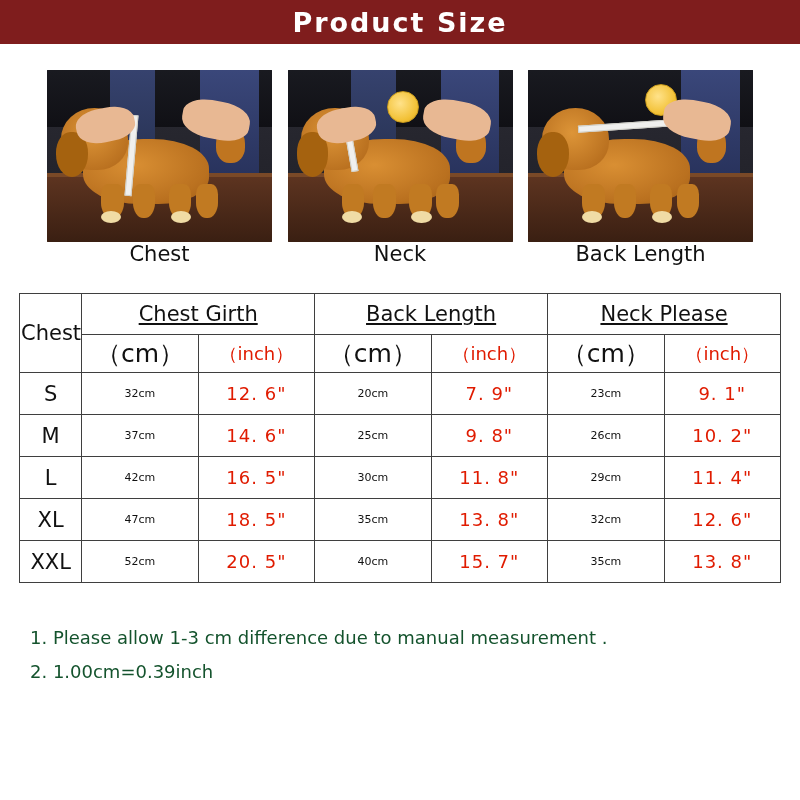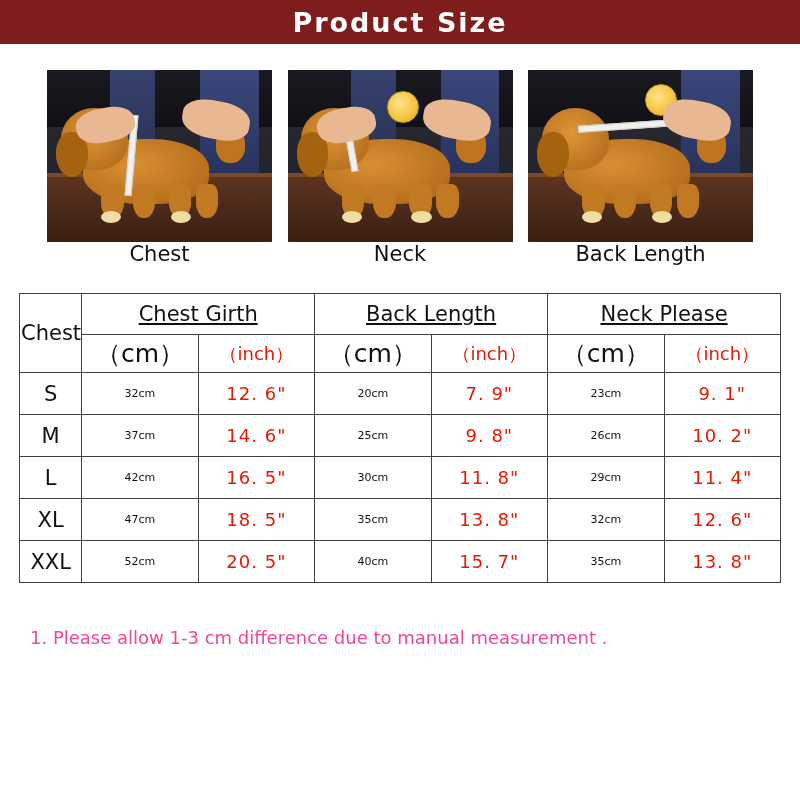--- a/index.html
+++ b/index.html
@@ -232,21 +232,21 @@
     font-size: 18px;
     color: #e01b00;
     letter-spacing: 1px;
   }
   .col-size { width: 62px; }
   .col-val { width: 116px; }
 
   
   .notes {
     margin: 38px 0 0 30px;
-    color: #ec4899;
+    color: #14532d;
     font-size: 18px;
     line-height: 34px;
     font-family: "DejaVu Sans", sans-serif;
   }
 </style>
 </head>
 <body>
 
 <div class="page">
 
@@ -404,15 +404,16 @@
           <td class="cell-in">15. 7"</td>
           <td class="cell-cm">35cm</td>
           <td class="cell-in">13. 8"</td>
         </tr>
       </tbody>
     </table>
   </div>
 
   <div class="notes">
     <div>1. Please allow 1-3 cm difference due to manual measurement .</div>
+    <div>2. 1.00cm=0.39inch</div>
   </div>
 
 </div>
 
 </body></html>

